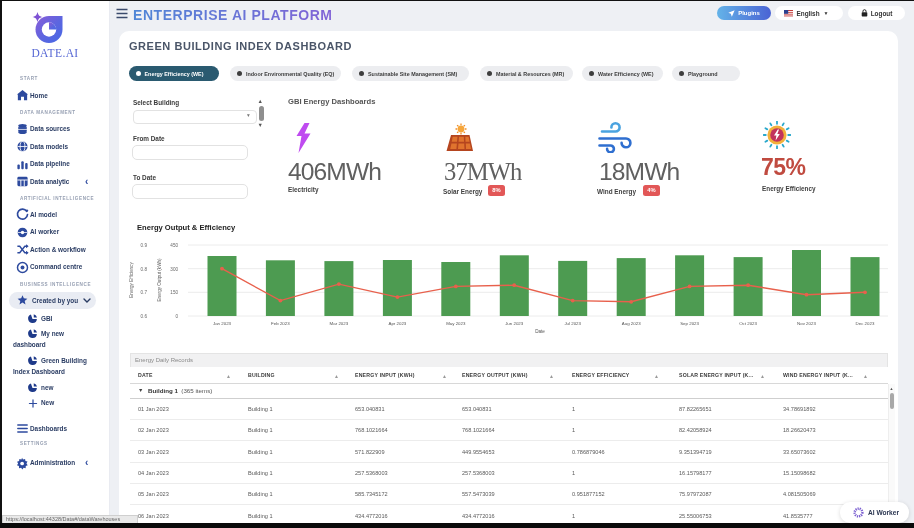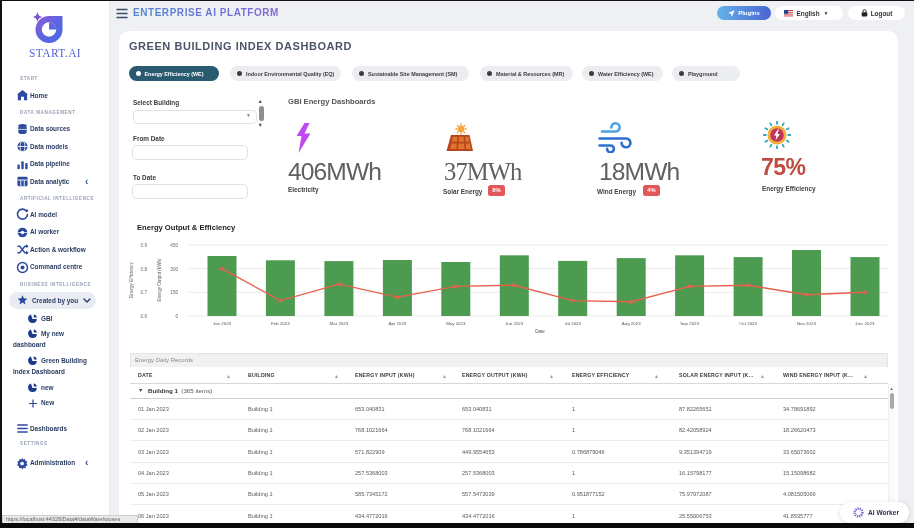--- a/index.html
+++ b/index.html
@@ -40,21 +40,21 @@
         <stop offset="0" stop-color="#8a5cd8"></stop>
         <stop offset="0.55" stop-color="#5b66e0"></stop>
         <stop offset="1" stop-color="#4668e6"></stop>
       </linearGradient>
     </defs>
 <path d="M21 5 A 13.5 13.5 0 1 0 34.5 18.5 L34.5 5 Z" fill="url(#lg)"></path>
 <circle cx="21" cy="18.5" r="7.2" fill="#fff"></circle>
 <path d="M21 18.5 L21 11.3 A 7.2 7.2 0 0 1 28.2 18.5 Z" fill="url(#lg)"></path>
 <path d="M9.5 1 C10.3 4.2 11.3 5.2 14.5 6 C11.3 6.8 10.3 7.8 9.5 11 C8.7 7.8 7.7 6.8 4.5 6 C7.7 5.2 8.7 4.2 9.5 1 Z" fill="#7e52d4"></path>
 </svg>
-<div class="abs" style="left:2px;top:47px;width:106px;text-align:center;font-family:'Liberation Serif',serif;font-size:11.5px;color:#5566d4;letter-spacing:0.4px;">START.AI</div>
+<div class="abs" style="left:2px;top:47px;width:106px;text-align:center;font-family:'Liberation Serif',serif;font-size:11.5px;color:#5566d4;letter-spacing:0.4px;">DATE.AI</div>
 <div class="abs slabel" style="left:20px;top:76px;">START</div>
 <svg class="abs" style="left:16px;top:89.0px" width="13" height="13" viewBox="0 0 14 14">
     <path d="M7 1 L13 6 L12 6 L12 12 L8.6 12 L8.6 8.4 L5.4 8.4 L5.4 12 L2 12 L2 6 L1 6 Z" class="icon-blue"></path>
   </svg>
 <div class="abs sitem" style="left:30px;top:91.5px;">Home</div>
 <div class="abs slabel" style="left:20px;top:110px;">DATA MANAGEMENT</div>
 <svg class="abs" style="left:16px;top:122.5px" width="13" height="13" viewBox="0 0 14 14">
     <ellipse cx="7" cy="3" rx="4.6" ry="1.9" class="icon-blue"></ellipse>
     <rect x="2.4" y="4.4" width="9.2" height="2" class="icon-blue"></rect>
     <rect x="2.4" y="7.2" width="9.2" height="2" class="icon-blue"></rect>
@@ -145,21 +145,21 @@
 <div class="abs slabel" style="left:20px;top:441px;">SETTINGS</div>
 <svg class="abs" style="left:16px;top:456.5px" width="13" height="13" viewBox="0 0 14 14">
     <path d="M7 0.8 L8.1 2.9 L10.5 2.2 L10.9 4.7 L13.3 5.3 L12.1 7.5 L13.6 9.5 L11.3 10.4 L11.2 12.9 L8.8 12.4 L7.4 14.4 L5.9 12.4 L3.5 13 L3.4 10.5 L1.1 9.6 L2.5 7.5 L1.2 5.4 L3.6 4.7 L3.9 2.2 L6.3 2.8 Z" class="icon-blue" transform="scale(0.93)"></path>
     <circle cx="6.6" cy="7" r="2" fill="#fff"></circle>
   </svg>
 <div class="abs sitem" style="left:30px;top:459px;">Administration</div>
 <div class="abs" style="left:85px;top:457px;color:#2d4a9e;font-size:10px;font-weight:bold;">‹</div>
 <svg class="abs" style="left:116px;top:8px" width="12" height="11" viewBox="0 0 12 11">
     <path d="M0.5 1.5 H11.5 M0.5 5.5 H11.5 M0.5 9.5 H11.5" stroke="#3a4a6b" stroke-width="1.7"></path>
   </svg>
-<div class="abs" style="left:133px;top:7px;font-size:10px;font-weight:bold;letter-spacing:0.55px;background:linear-gradient(90deg,#4f86d6,#8163d6);-webkit-background-clip:text;background-clip:text;color:transparent;">ENTERPRISE AI PLATFORM</div>
+<div class="abs" style="left:133px;top:7px;font-size:14px;font-weight:bold;letter-spacing:0.55px;background:linear-gradient(90deg,#4f86d6,#8163d6);-webkit-background-clip:text;background-clip:text;color:transparent;">ENTERPRISE AI PLATFORM</div>
 <div class="abs" style="left:717px;top:6px;width:54px;height:14px;border-radius:7px;background:linear-gradient(90deg,#64b3e8,#4a63d4);display:flex;align-items:center;justify-content:center;color:#fff;font-size:6px;font-weight:bold;">
 <svg width="7" height="7" viewBox="0 0 10 10" style="margin-right:3px">
       <path d="M9.5 0.5 L0.5 4 L4 5.5 L5.5 9.5 Z" fill="#fff"></path>
     </svg>Plugins</div>
 <div class="abs" style="left:775px;top:6px;width:68px;height:14px;border-radius:7px;background:#fff;display:flex;align-items:center;color:#333;font-size:6.4px;font-weight:bold;">
 <svg width="9" height="7" viewBox="0 0 9 7" style="margin-left:9px;margin-right:3.5px">
       <rect width="9" height="7" fill="#c53a38"></rect>
       <rect y="1.1" width="9" height="1.1" fill="#fff"></rect>
       <rect y="3.3" width="9" height="1.1" fill="#fff"></rect>
       <rect y="5.5" width="9" height="1.1" fill="#fff"></rect>

